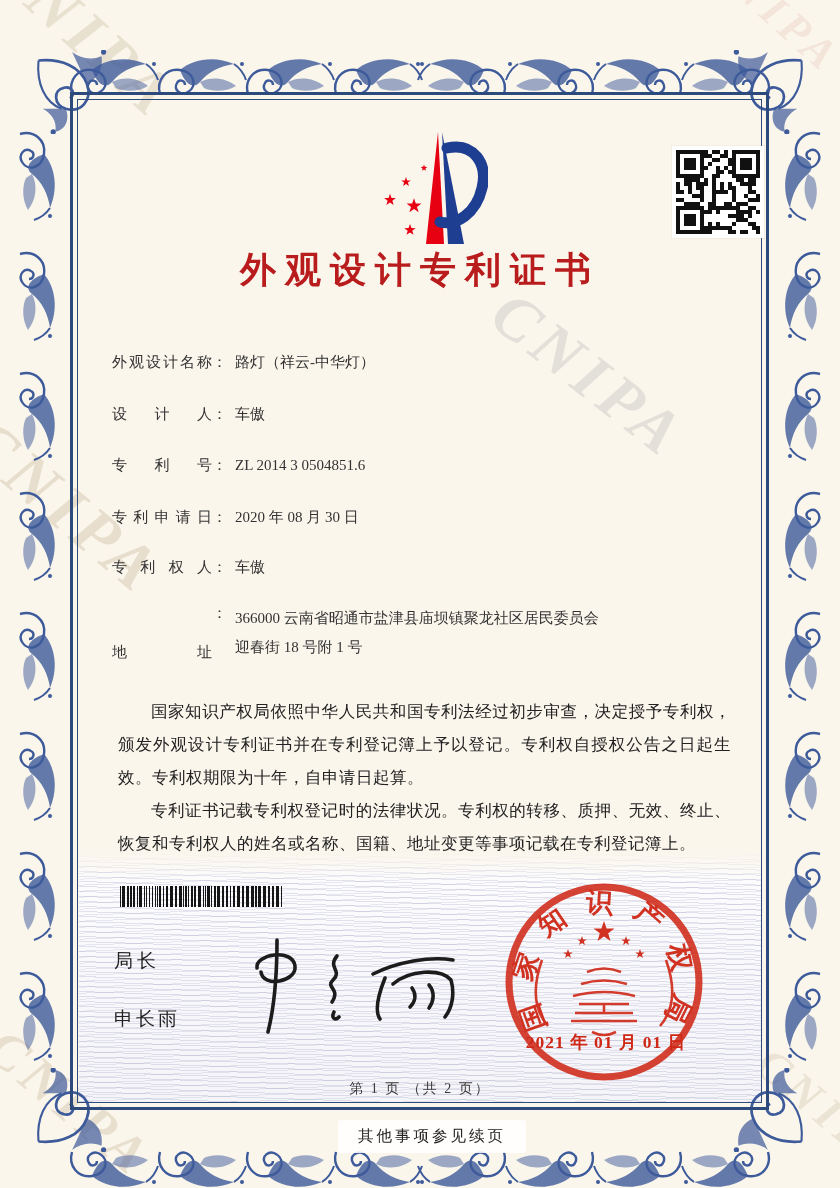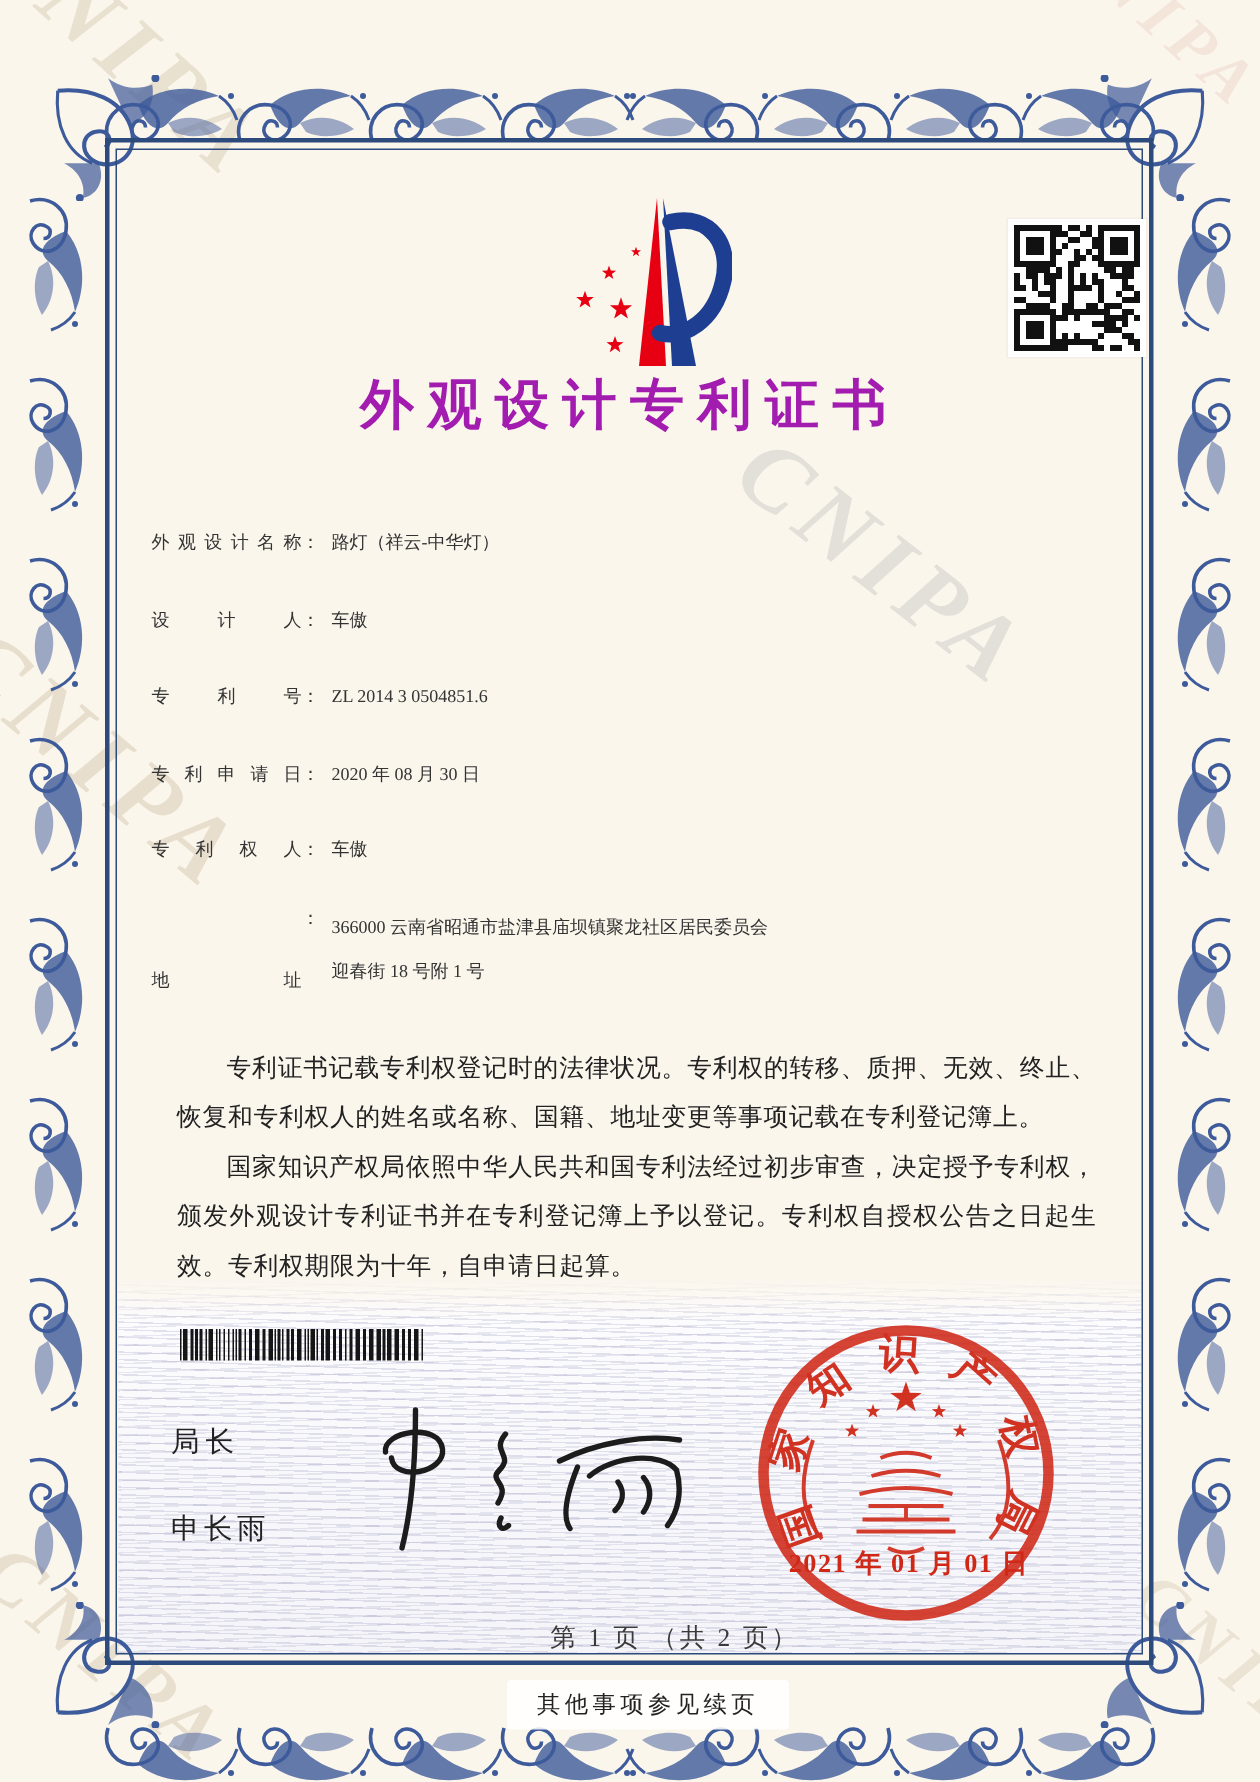--- a/index.html
+++ b/index.html
@@ -40,23 +40,23 @@
   .guilloche:before{content:"";position:absolute;left:0;top:0;right:0;height:30px;
     background:linear-gradient(180deg,#fbf6ec,rgba(251,246,236,0));}
 
   
   .content{position:absolute;inset:0;z-index:3;color:#2b2b2b;}
   .cert-no{position:absolute;left:104px;top:140px;font-size:17px;letter-spacing:3px;color:#333;}
   .logo{position:absolute;left:352px;top:126px;}
   .qr{position:absolute;left:672px;top:146px;width:92px;height:92px;background:#fff;box-shadow:0 0 0 1px rgba(0,0,0,.03);}
   .qr svg{position:absolute;left:4px;top:4px;}
   .title{position:absolute;left:70px;top:246px;width:700px;text-align:center;
-    font-size:36px;font-weight:bold;letter-spacing:9px;color:#a21caf;}
-
-  .frow{position:absolute;left:101px;font-size:12px;color:#333;white-space:nowrap;}
+    font-size:36px;font-weight:bold;letter-spacing:9px;color:#b91c1c;}
+
+  .frow{position:absolute;left:112px;font-size:15px;color:#333;white-space:nowrap;}
   .flabel{display:inline-block;width:100px;text-align:justify;text-align-last:justify;vertical-align:bottom;}
   .fcolon{margin-right:8px;}
   .r-name{top:353px}.r-designer{top:405px}.r-patno{top:456px}.r-filing{top:508px}.r-patentee{top:558px}
   .r-addr{top:604px}
   .addr-lines{display:inline-block;vertical-align:top;line-height:29px;white-space:normal;width:480px;}
   .r-grant{top:660px;width:612px;}
   .grant2{position:absolute;left:337px;top:0;}
 
   .body-text{position:absolute;left:118px;top:695px;width:613px;font-size:16.5px;line-height:33px;letter-spacing:.5px;color:#222;text-align:justify;}
   .body-text p{margin:0;text-indent:2em;}
@@ -65,21 +65,21 @@
   .barcode span{display:block;background:#151515;}
 
   .signer{position:absolute;left:114px;top:948px;font-family:"Liberation Sans",sans-serif;font-size:19px;color:#222;letter-spacing:4px;}
   .signer .name{margin-top:32px;letter-spacing:3px;}
   .signature{position:absolute;left:205px;top:922px;}
 
   .seal{position:absolute;left:496px;top:878px;opacity:.95;}
   .seal-date{position:absolute;left:510px;top:1030px;width:192px;text-align:center;
     color:#cf2817;font-size:17.5px;font-weight:bold;letter-spacing:1px;white-space:nowrap;}
 
-  .page-num{position:absolute;left:70px;top:1080px;width:700px;text-align:center;font-size:17px;letter-spacing:2px;color:#3a3a3a;margin-left:30px;}
+  .page-num{position:absolute;left:70px;top:1080px;width:700px;text-align:center;font-size:14px;letter-spacing:2px;color:#3a3a3a;}
   .note-wrap{position:absolute;left:0;top:1120px;width:840px;text-align:center;z-index:4;padding-left:12px;}
   .note{display:inline-block;background:rgba(255,255,255,.85);border-radius:3px;padding:6px 20px;
     font-size:15.5px;letter-spacing:3px;color:#222;}
   .defs{position:absolute;width:0;height:0;overflow:hidden;}
 </style>
 </head>
 <body>
 
 <svg class="defs" aria-hidden="true">
   <defs>
@@ -451,22 +451,22 @@
       <span class="flabel">专利申请日</span><span class="fcolon">：</span><span>2020 年 08 月 30 日</span>
     </div>
     <div class="frow r-patentee">
       <span class="flabel">专利权人</span><span class="fcolon">：</span><span>车傲</span>
     </div>
     <div class="frow r-addr">
       <span class="flabel">地址</span><span class="fcolon">：</span><span class="addr-lines"><span>366000  云南省昭通市盐津县庙坝镇聚龙社区居民委员会</span><br><span>迎春街 18 号附 1 号</span></span>
     </div>
 
     <div class="body-text">
+      <p>国家知识产权局依照中华人民共和国专利法经过初步审查，决定授予专利权，颁发外观设计专利证书并在专利登记簿上予以登记。专利权自授权公告之日起生效。专利权期限为十年，自申请日起算。</p>
       <p>专利证书记载专利权登记时的法律状况。专利权的转移、质押、无效、终止、恢复和专利权人的姓名或名称、国籍、地址变更等事项记载在专利登记簿上。</p>
-      <p>国家知识产权局依照中华人民共和国专利法经过初步审查，决定授予专利权，颁发外观设计专利证书并在专利登记簿上予以登记。专利权自授权公告之日起生效。专利权期限为十年，自申请日起算。</p>
     </div>
 
     <div class="barcode">
         <span style="width: 1px; margin-right: 1px;"></span>
         <span style="width: 3px; margin-right: 2px;"></span>
         <span style="width: 2px; margin-right: 1px;"></span>
         <span style="width: 2px; margin-right: 1px;"></span>
         <span style="width: 2px; margin-right: 2px;"></span>
         <span style="width: 1px; margin-right: 1px;"></span>
         <span style="width: 3px; margin-right: 2px;"></span>

